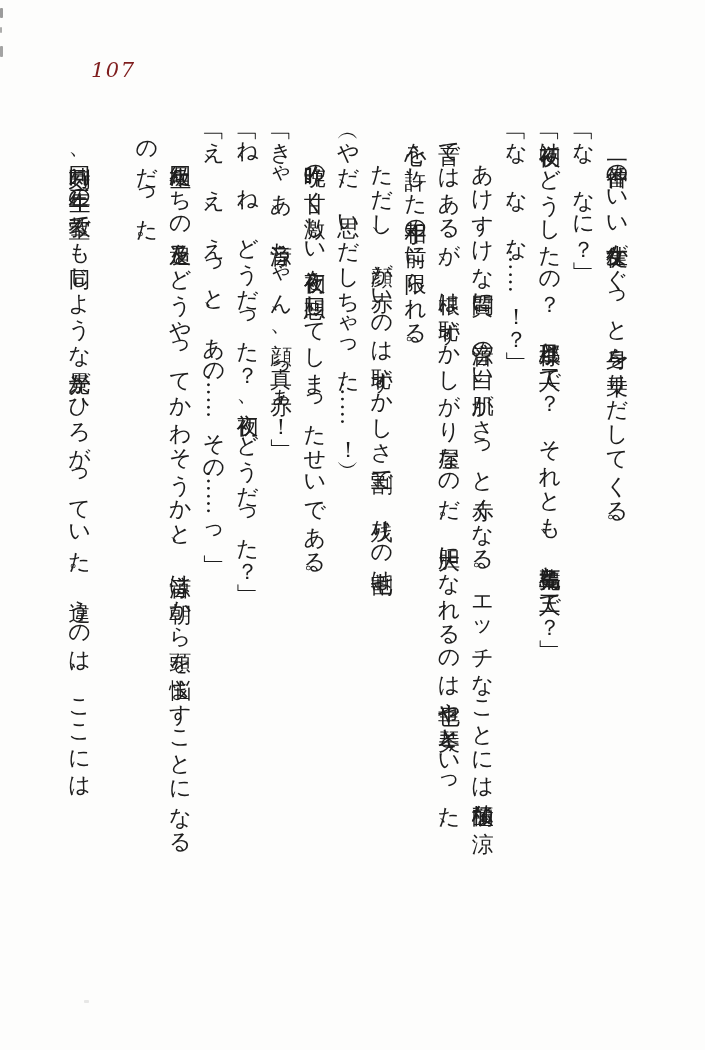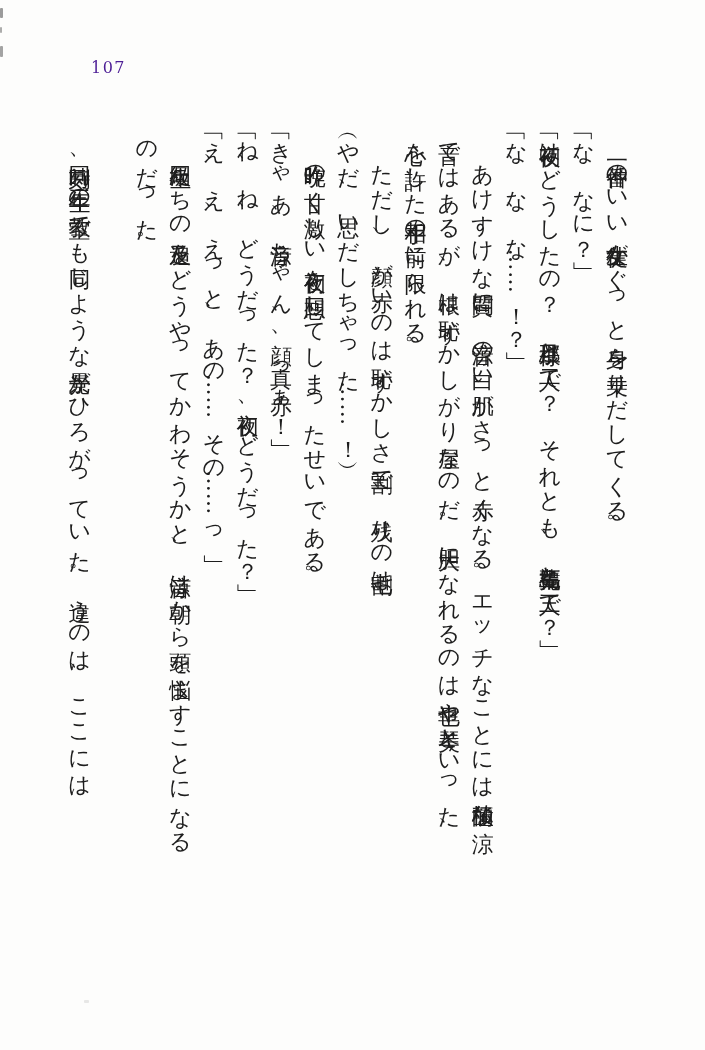--- a/index.html
+++ b/index.html
@@ -12,22 +12,23 @@
     width: 705px;
     height: 1050px;
     background: #fdfdfc;
     overflow: hidden;
     font-family: "DejaVu Serif", "Liberation Serif", serif;
   }
   .pagenum {
     position: absolute;
     left: 91px;
     top: 58px;
-    font-size: 16px;
-    color: #4c1d95;
+    font-size: 21px;
+    font-style: italic;
+    color: #7f1d1d;
     letter-spacing: 1.5px;
   }
   .text-block {
     position: absolute;
     top: 126px;
     right: 71px;
     height: 866px;
     writing-mode: vertical-rl;
     text-orientation: mixed;
     color: #1d1d1d;

